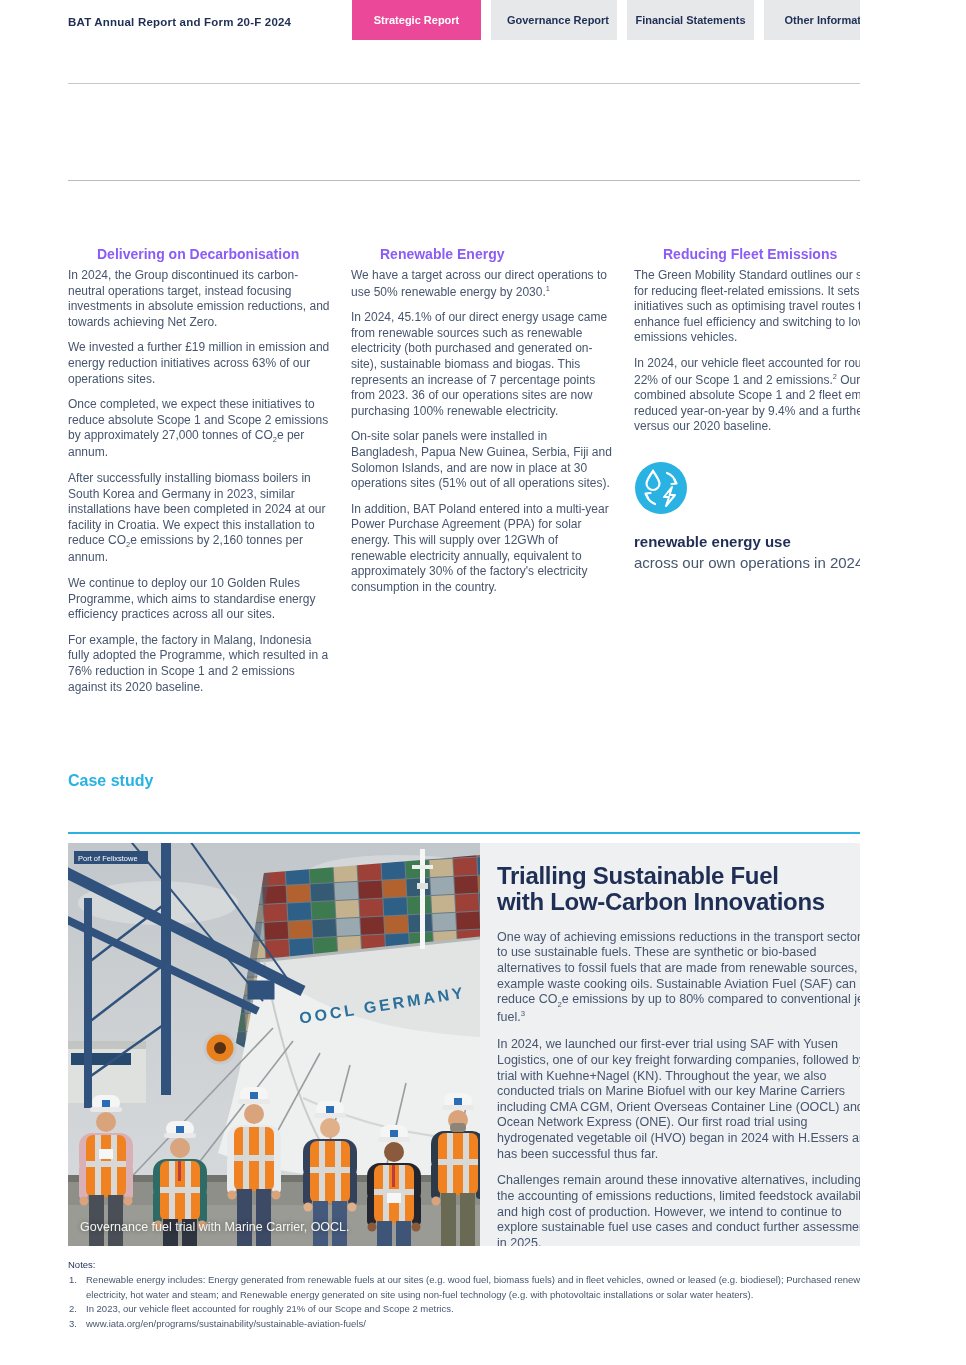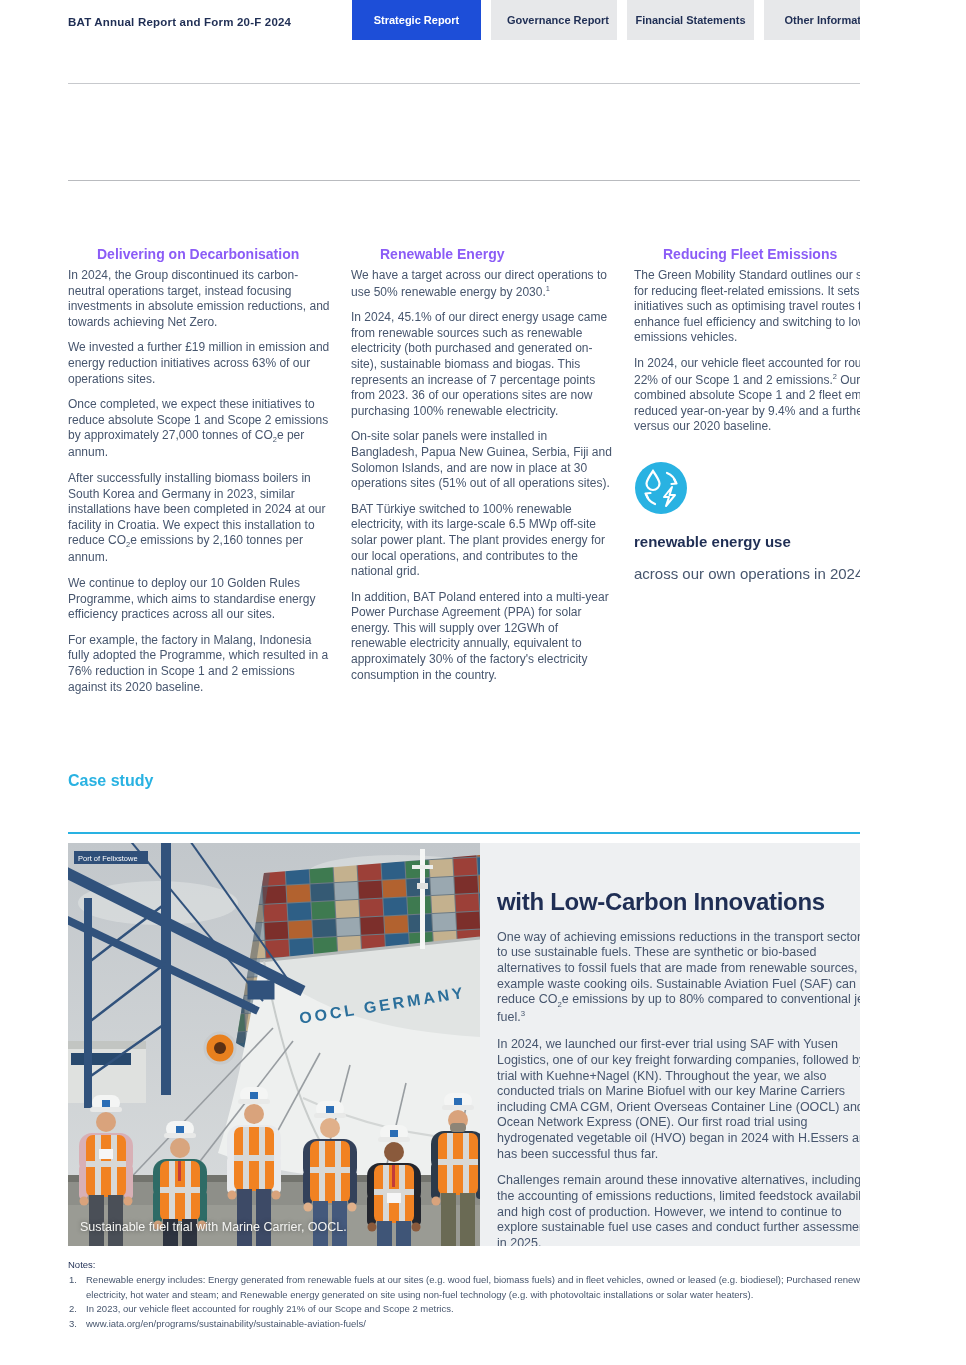--- a/index.html
+++ b/index.html
@@ -7,40 +7,40 @@
   .page{position:relative;width:860px;height:1365px;background:#fff;overflow:hidden;}
 
   
   .report-title{position:absolute;left:68px;top:16px;font-size:11.5px;font-weight:bold;color:#1f2e54;letter-spacing:.2px;}
   .tabs{position:absolute;top:0;left:352px;display:flex;gap:10px;}
   .tab{height:40px;display:flex;align-items:center;justify-content:center;background:#e7e8ea;color:#1f2e54;font-size:11px;font-weight:bold;cursor:pointer;}
   .tab:nth-child(1){width:129px;}
   .tab:nth-child(2){width:118px;padding-left:8px;}
   .tab:nth-child(3){width:127px;}
   .tab:nth-child(4){width:134px;}
-  .tab.active{background:#1d4ed8;color:#ffffff;}
+  .tab.active{background:#ec4899;color:#ffffff;}
 
   .rule{position:absolute;left:68px;width:830px;height:1px;background:#c7c9cd;}
   .rule-1{top:83px;}
   .rule-2{top:180px;background:#b9bbbf;}
 
   
   .columns{position:absolute;left:68px;top:246px;width:830px;display:flex;gap:18px;}
   .col{width:265px;flex:0 0 265px;}
   .col h3{margin:0 0 6px 0;font-size:14px;font-weight:bold;color:#8b5cf6;padding-left:29px;}
   .col p{margin:0 0 10px 0;font-size:12px;line-height:1.3;color:#47566e;}
   sub{font-size:.62em;}
   sup{font-size:.62em;}
 
   
   .stat{margin-top:26px;}
   .stat-row{display:flex;align-items:center;gap:6px;}
   .stat-number{font-size:56px;color:#29b2e2;font-weight:400;letter-spacing:-2px;line-height:1;}
   .stat-label-bold{margin-top:14px;font-size:15px;font-weight:bold;color:#1f2e54;}
-  .stat-label{font-size:15px;color:#47566e;margin-top:15px;}
+  .stat-label{font-size:15px;color:#47566e;margin-top:4px;}
 
   
   .case-label{position:absolute;left:68px;top:772px;font-size:16px;font-weight:bold;color:#29b2e2;}
   .case-underline{position:absolute;left:68px;top:832px;width:830px;height:2px;background:#29b2e2;}
   .photo{position:absolute;left:68px;top:843px;width:412px;height:403px;overflow:hidden;}
   .photo svg{display:block;}
   .photo-caption{position:absolute;left:12px;bottom:12px;color:#f4f4f2;font-size:12.5px;text-shadow:0 0 4px rgba(40,40,40,.55);}
   .case-panel{position:absolute;left:480px;top:843px;width:418px;height:403px;background:#eef0f2;box-sizing:border-box;padding:14px 20px 0 17px;overflow:hidden;}
   .case-title{margin:6px 0 14px 0;font-size:24px;line-height:1.1;font-weight:bold;color:#1f2e54;letter-spacing:-.3px;}
   .case-panel p{margin:0 0 11px 0;font-size:12.5px;line-height:1.25;color:#47566e;}
@@ -85,21 +85,20 @@
         </div>
     </section>
 
     <section class="col">
       <h3>Renewable Energy</h3>
       <div>
 
       <p>We have a target across our direct operations to use 50% renewable energy by 2030.<sup>1</sup></p>
           <p>In 2024, 45.1% of our direct energy usage came from renewable sources such as renewable electricity (both purchased and generated on-site), sustainable biomass and biogas. This represents an increase of 7 percentage points from 2023. 36 of our operations sites are now purchasing 100% renewable electricity.</p>
           <p>On-site solar panels were installed in Bangladesh, Papua New Guinea, Serbia, Fiji and Solomon Islands, and are now in place at 30 operations sites (51% out of all operations sites).</p>
-          <p>BAT Türkiye switched to 100% renewable electricity, with its large-scale 6.5 MWp off-site solar power plant. The plant provides energy for our local operations, and contributes to the national grid.</p>
           <p>In addition, BAT Poland entered into a multi-year Power Purchase Agreement (PPA) for solar energy. This will supply over 12GWh of renewable electricity annually, equivalent to approximately 30% of the factory's electricity consumption in the country.</p>
         </div>
     </section>
 
     <section class="col">
       <h3>Reducing Fleet Emissions</h3>
       <div>
 
       <p>The Green Mobility Standard outlines our strategy for reducing fleet-related emissions. It sets out initiatives such as optimising travel routes to enhance fuel efficiency and switching to lower-emissions vehicles.</p>
           <p>In 2024, our vehicle fleet accounted for roughly 22% of our Scope 1 and 2 emissions.<sup>2</sup> Our combined absolute Scope 1 and 2 fleet emissions reduced year-on-year by 9.4% and a further 26% versus our 2020 baseline.</p>
@@ -311,25 +310,25 @@
           <circle cx="390" cy="277" r="10" fill="#d9a37c"></circle>
           <rect x="382" y="280" width="16" height="9" rx="4" fill="#8d8577"></rect>
           <rect x="376" y="250" width="28" height="16" rx="8" fill="#f4f5f4"></rect>
           <rect x="374" y="262" width="32" height="5" rx="2.5" fill="#e8e9e8"></rect>
           <rect x="386" y="255" width="8" height="7" fill="#2a6db5"></rect>
           <rect x="373" y="350" width="15" height="53" fill="#6a6a54"></rect>
             <rect x="392" y="350" width="15" height="53" fill="#6a6a54"></rect>
         </g>
       </g>
     </svg>
-    <div class="photo-caption">Sustainable fuel trial with Marine Carrier, OOCL.</div>
+    <div class="photo-caption">Governance fuel trial with Marine Carrier, OOCL.</div>
   </div>
 
   <div class="case-panel">
-    <h2 class="case-title"><br><span>with Low-Carbon Innovations</span></h2>
+    <h2 class="case-title"><span>Trialling Sustainable Fuel</span><br><span>with Low-Carbon Innovations</span></h2>
     <div>
 
     <p>One way of achieving emissions reductions in the transport sector is to use sustainable fuels. These are synthetic or bio-based alternatives to fossil fuels that are made from renewable sources, for example waste cooking oils. Sustainable Aviation Fuel (SAF) can reduce CO<sub>2</sub>e emissions by up to 80% compared to conventional jet fuel.<sup>3</sup></p>
         <p>In 2024, we launched our first-ever trial using SAF with Yusen Logistics, one of our key freight forwarding companies, followed by a trial with Kuehne+Nagel (KN). Throughout the year, we also conducted trials on Marine Biofuel with our key Marine Carriers including CMA CGM, Orient Overseas Container Line (OOCL) and Ocean Network Express (ONE). Our first road trial using hydrogenated vegetable oil (HVO) began in 2024 with H.Essers and has been successful thus far.</p>
         <p>Challenges remain around these innovative alternatives, including the accounting of emissions reductions, limited feedstock availability and high cost of production. However, we intend to continue to explore sustainable fuel use cases and conduct further assessments in 2025.</p>
       </div>
   </div>
 
   <div class="notes">
     <p class="notes-heading">Notes:</p>

